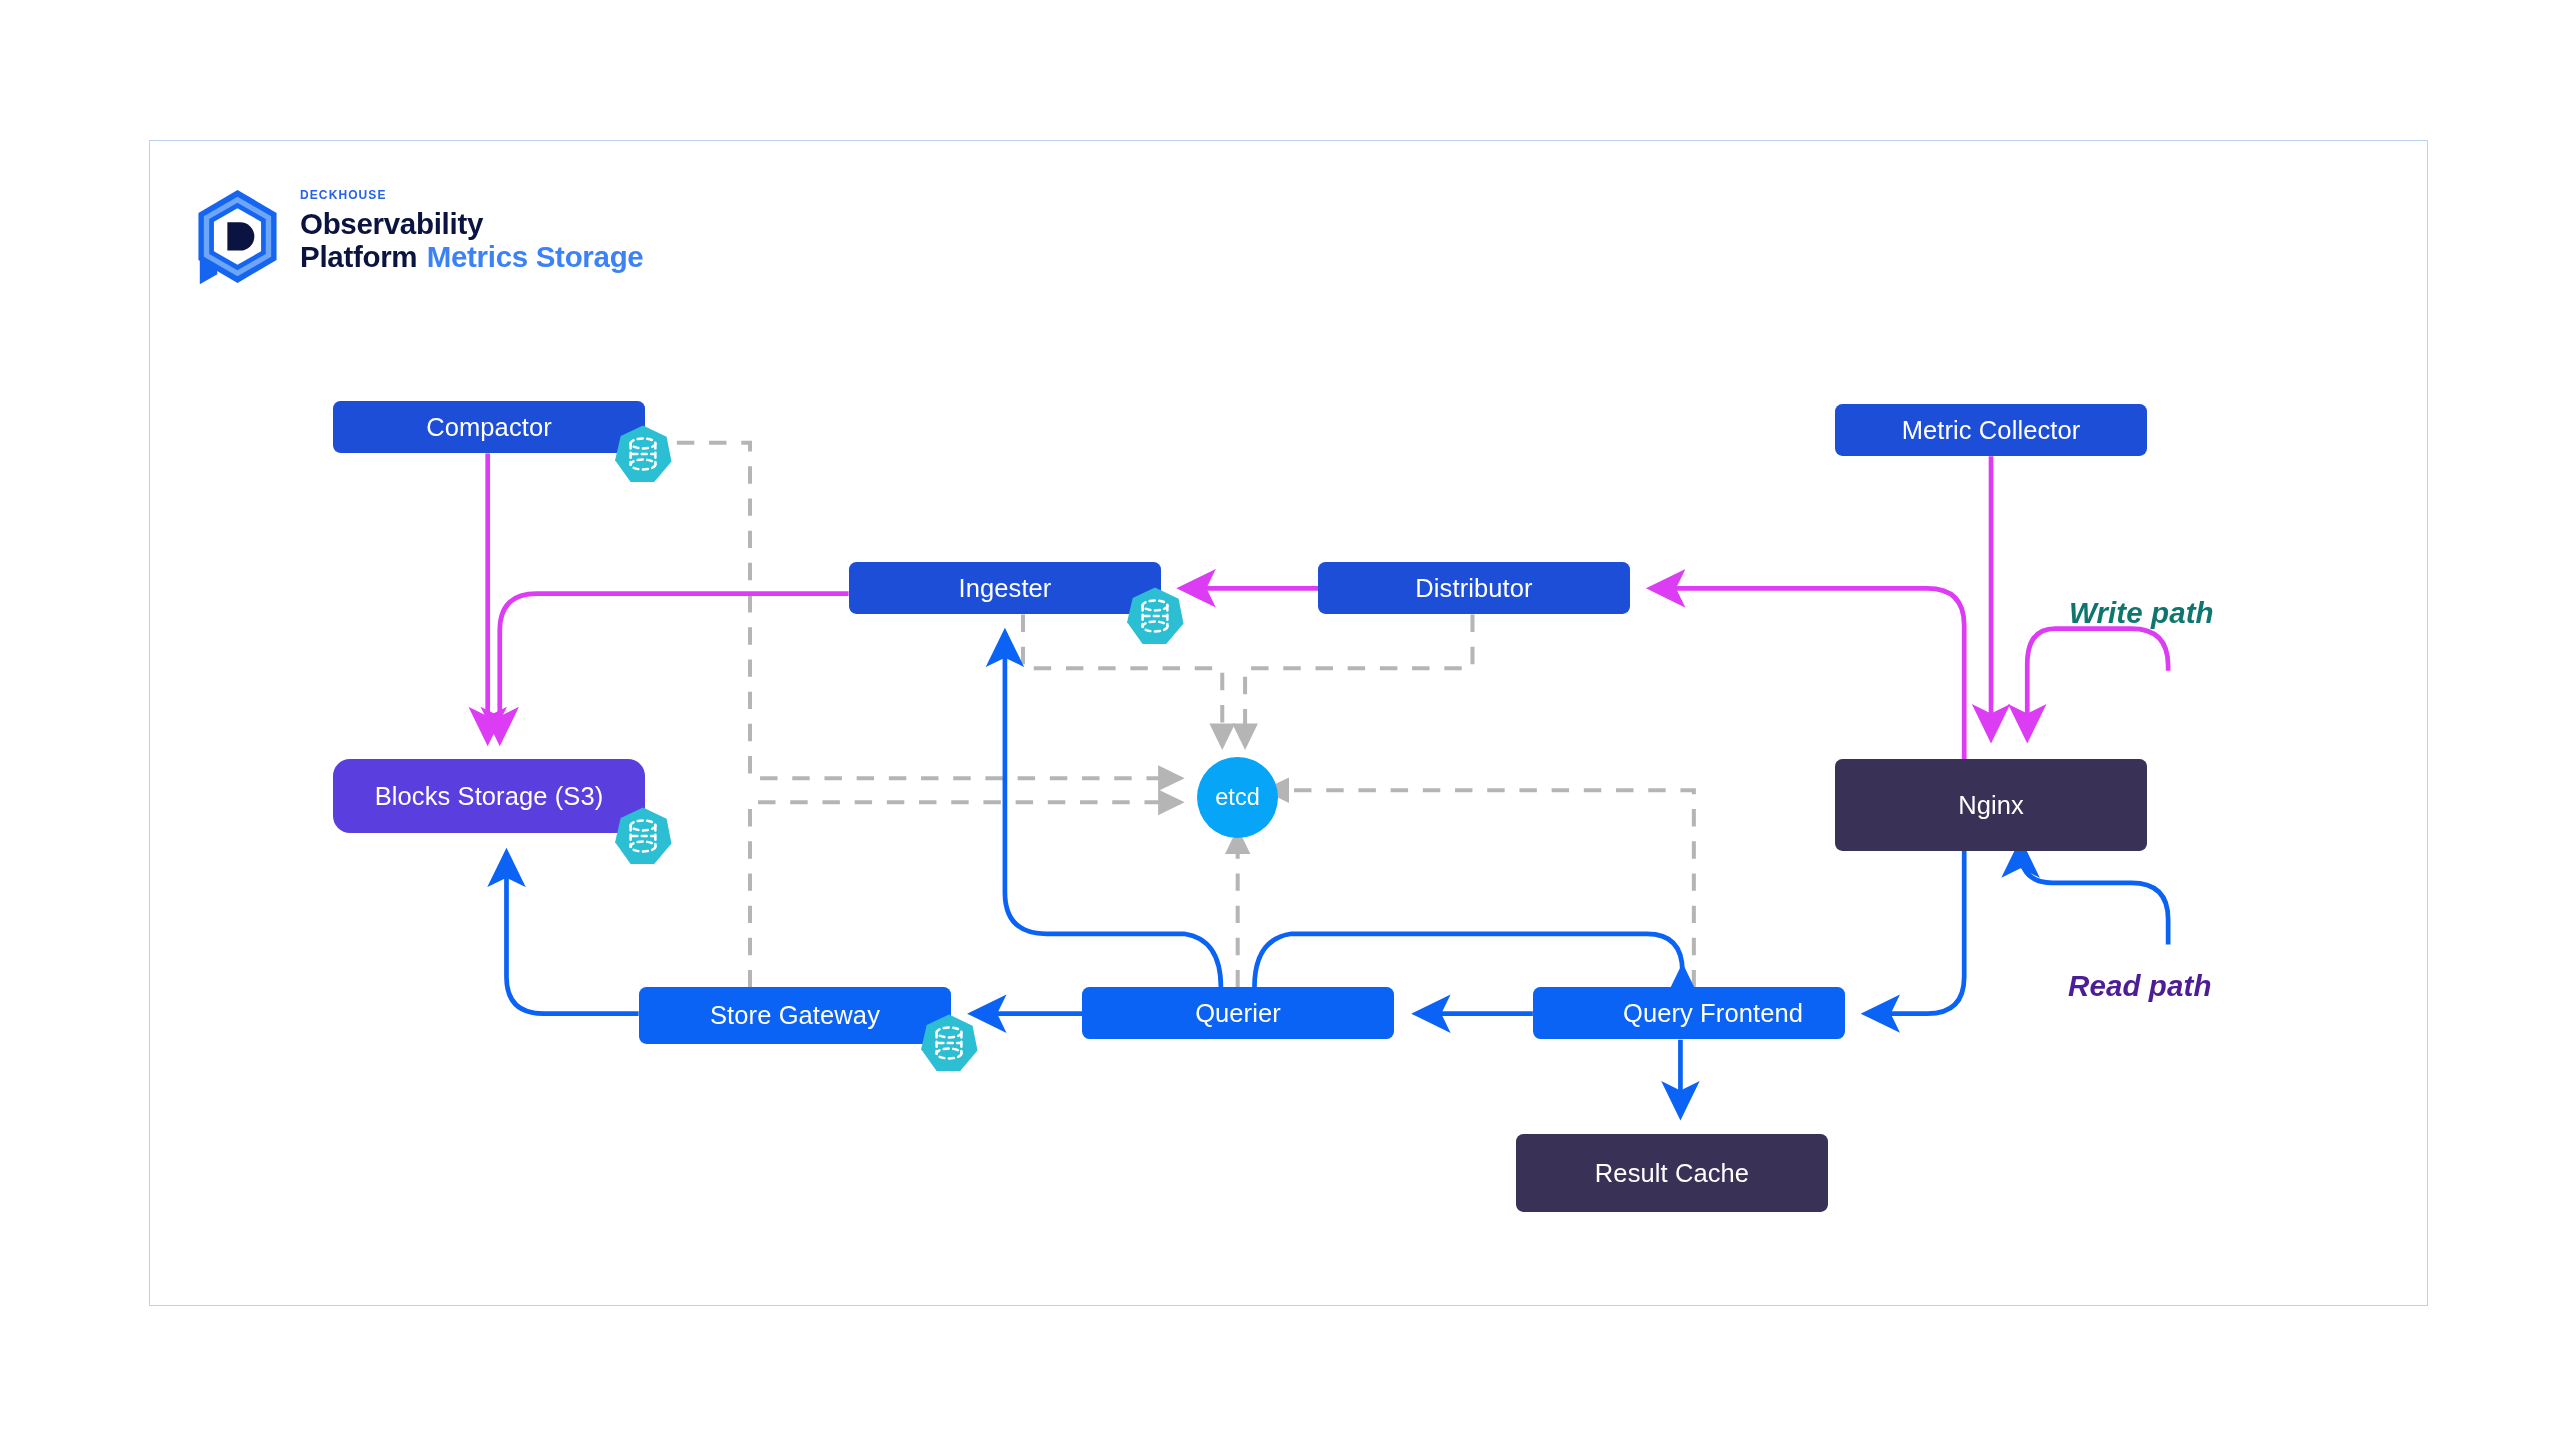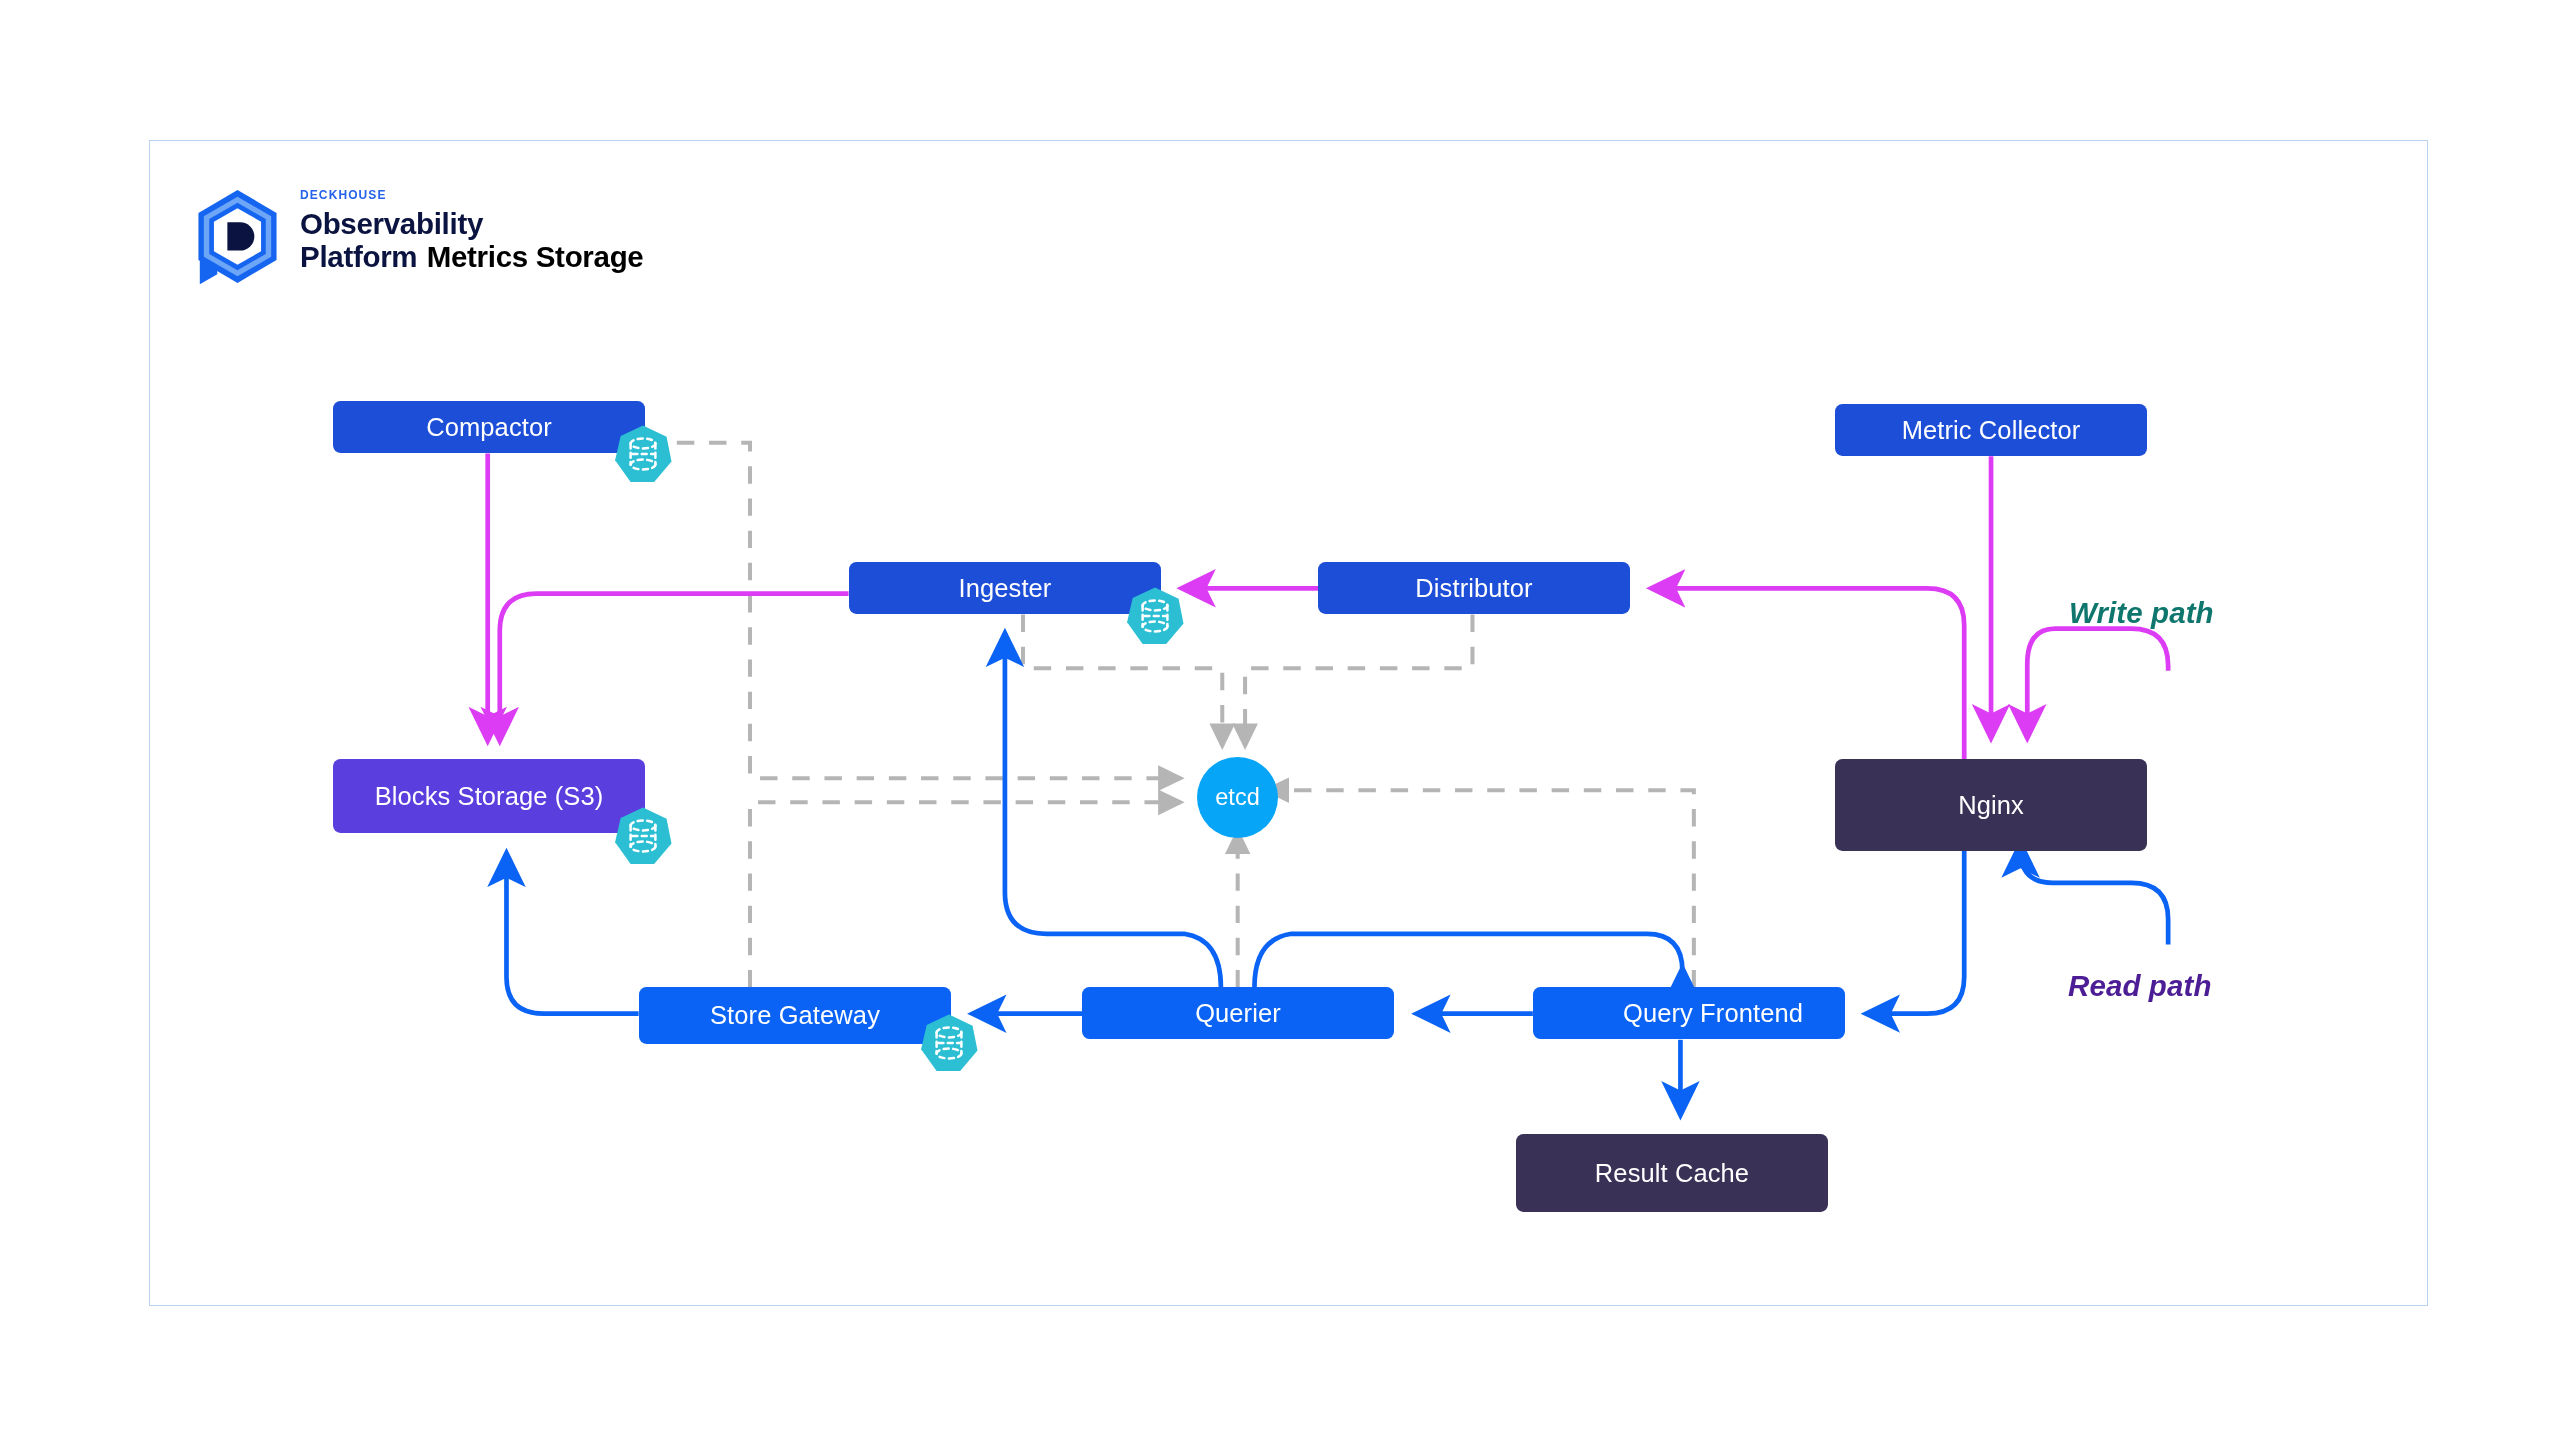--- a/index.html
+++ b/index.html
@@ -20,21 +20,21 @@
   
   .logo-wrap{position:absolute;left:193px;top:188px;width:510px;height:101px;}
   .logo-mark{position:absolute;left:0;top:0;width:89px;height:101px;}
   .logo-text{position:absolute;left:107px;top:1.3px;}
   .logo-eyebrow{
     font-size:12px;font-weight:700;letter-spacing:1.1px;color:#2563eb;
     line-height:1;margin-bottom:6px;font-family:"Liberation Sans",sans-serif;
   }
   .logo-l1{font-size:29.5px;font-weight:700;color:#0b1340;line-height:1.12;letter-spacing:-0.3px;}
   .logo-l2{font-size:29.5px;font-weight:700;color:#0b1340;line-height:1.12;letter-spacing:-0.3px;}
-  .logo-l2 .accent{color:#000000;margin-left:9.4px;text-align:center;}
+  .logo-l2 .accent{color:#3b82f6;margin-left:9.4px;text-align:center;}
 
   
   .node{
     position:absolute;border-radius:7.4px;
     display:flex;align-items:center;justify-content:center;
     color:#ffffff;font-size:25.5px;font-weight:400;
     letter-spacing:0.1px;box-sizing:border-box;text-align:center;
     font-family:"Liberation Sans",sans-serif;
   }
   .node.magenta{background:#1d4ed8;}
@@ -160,21 +160,21 @@
   </div>
 
   <div class="node magenta" style="left:849px;top:562px;width:312px;height:52px;">
     <span>Ingester</span>
   </div>
 
   <div class="node magenta" style="left:1318px;top:562px;width:312px;height:52px;">
     <span>Distributor</span>
   </div>
 
-  <div class="node purple" style="left:333px;top:759px;width:312px;height:74px;">
+  <div class="node purple" style="left:333px;top:759px;width:312px;height:74px;border-radius:17px;">
     <span>Blocks Storage (S3)</span>
   </div>
 
   <div class="node navy" style="left:1835px;top:759px;width:312px;height:92px;">
     <span>Nginx</span>
   </div>
 
   <div class="node blue" style="left:639px;top:987px;width:312px;height:57px;">
     <span>Store Gateway</span>
   </div>

